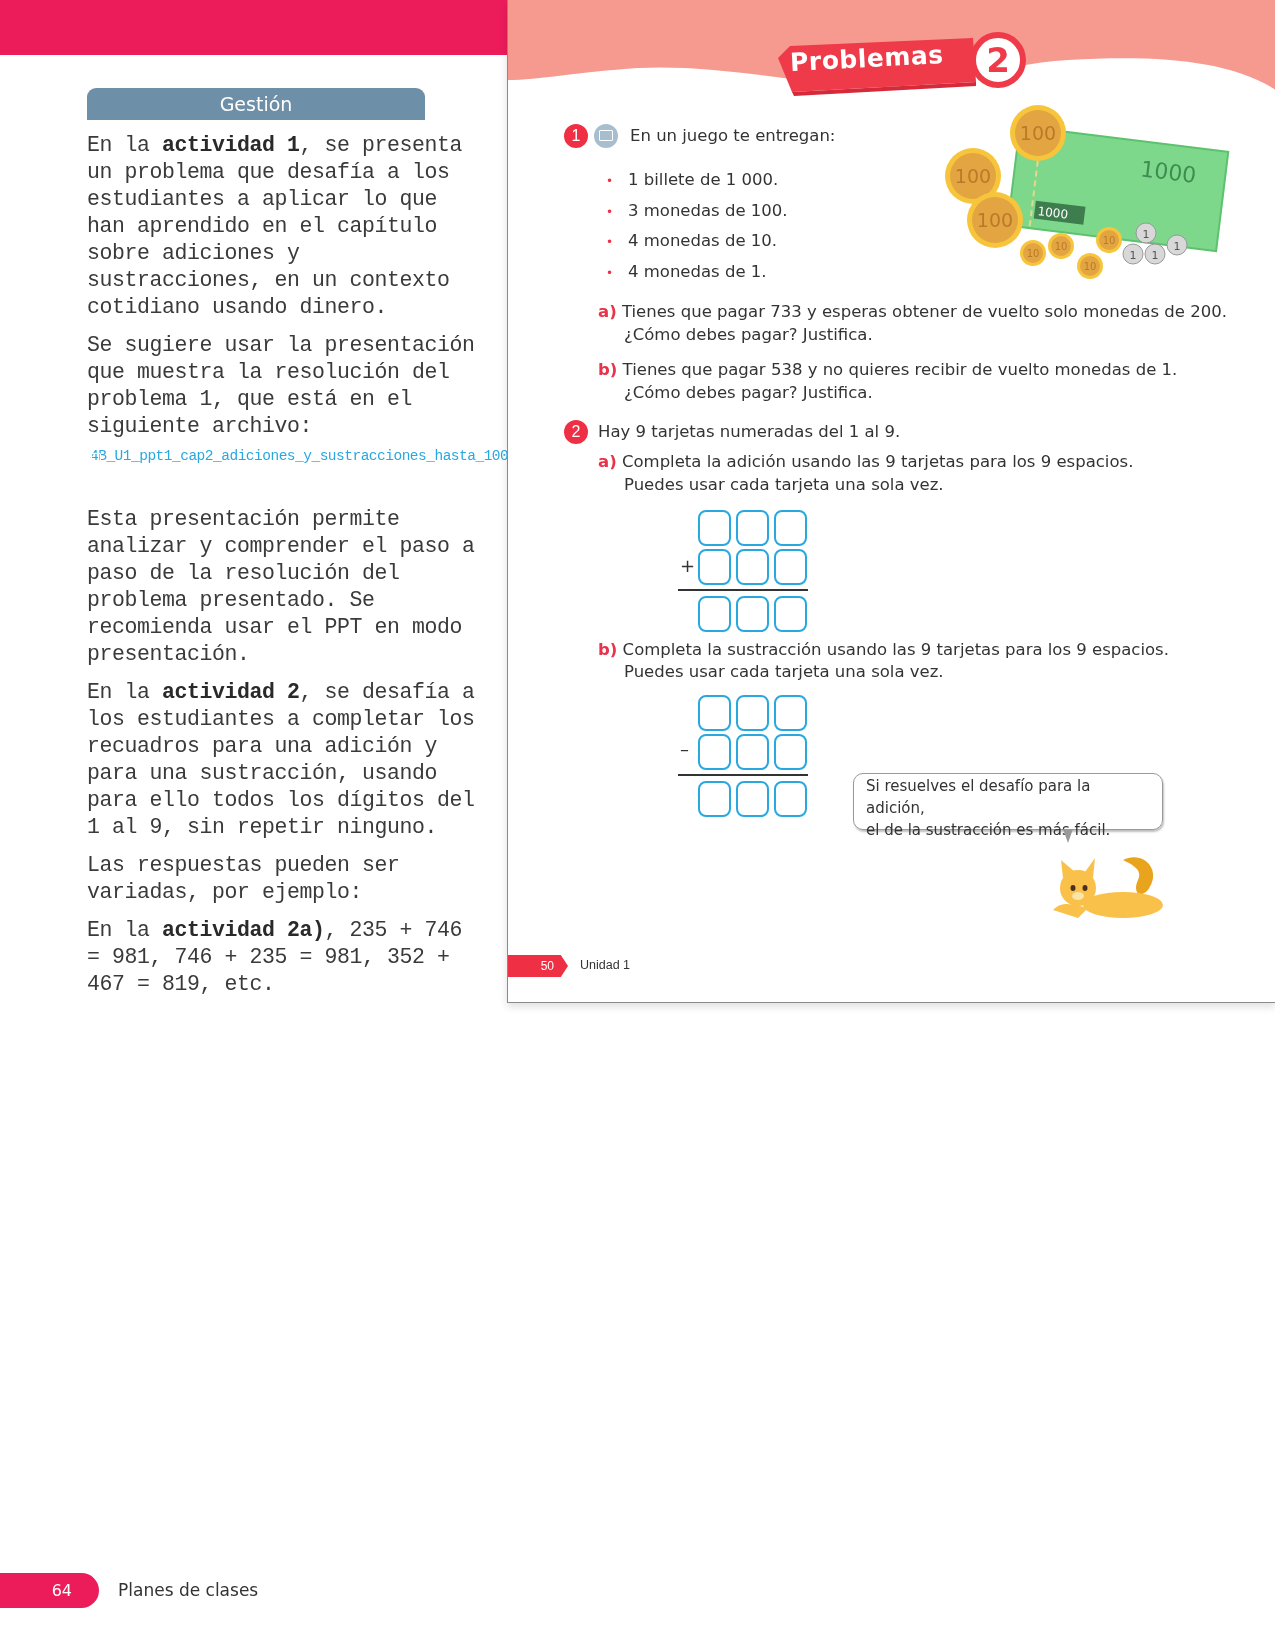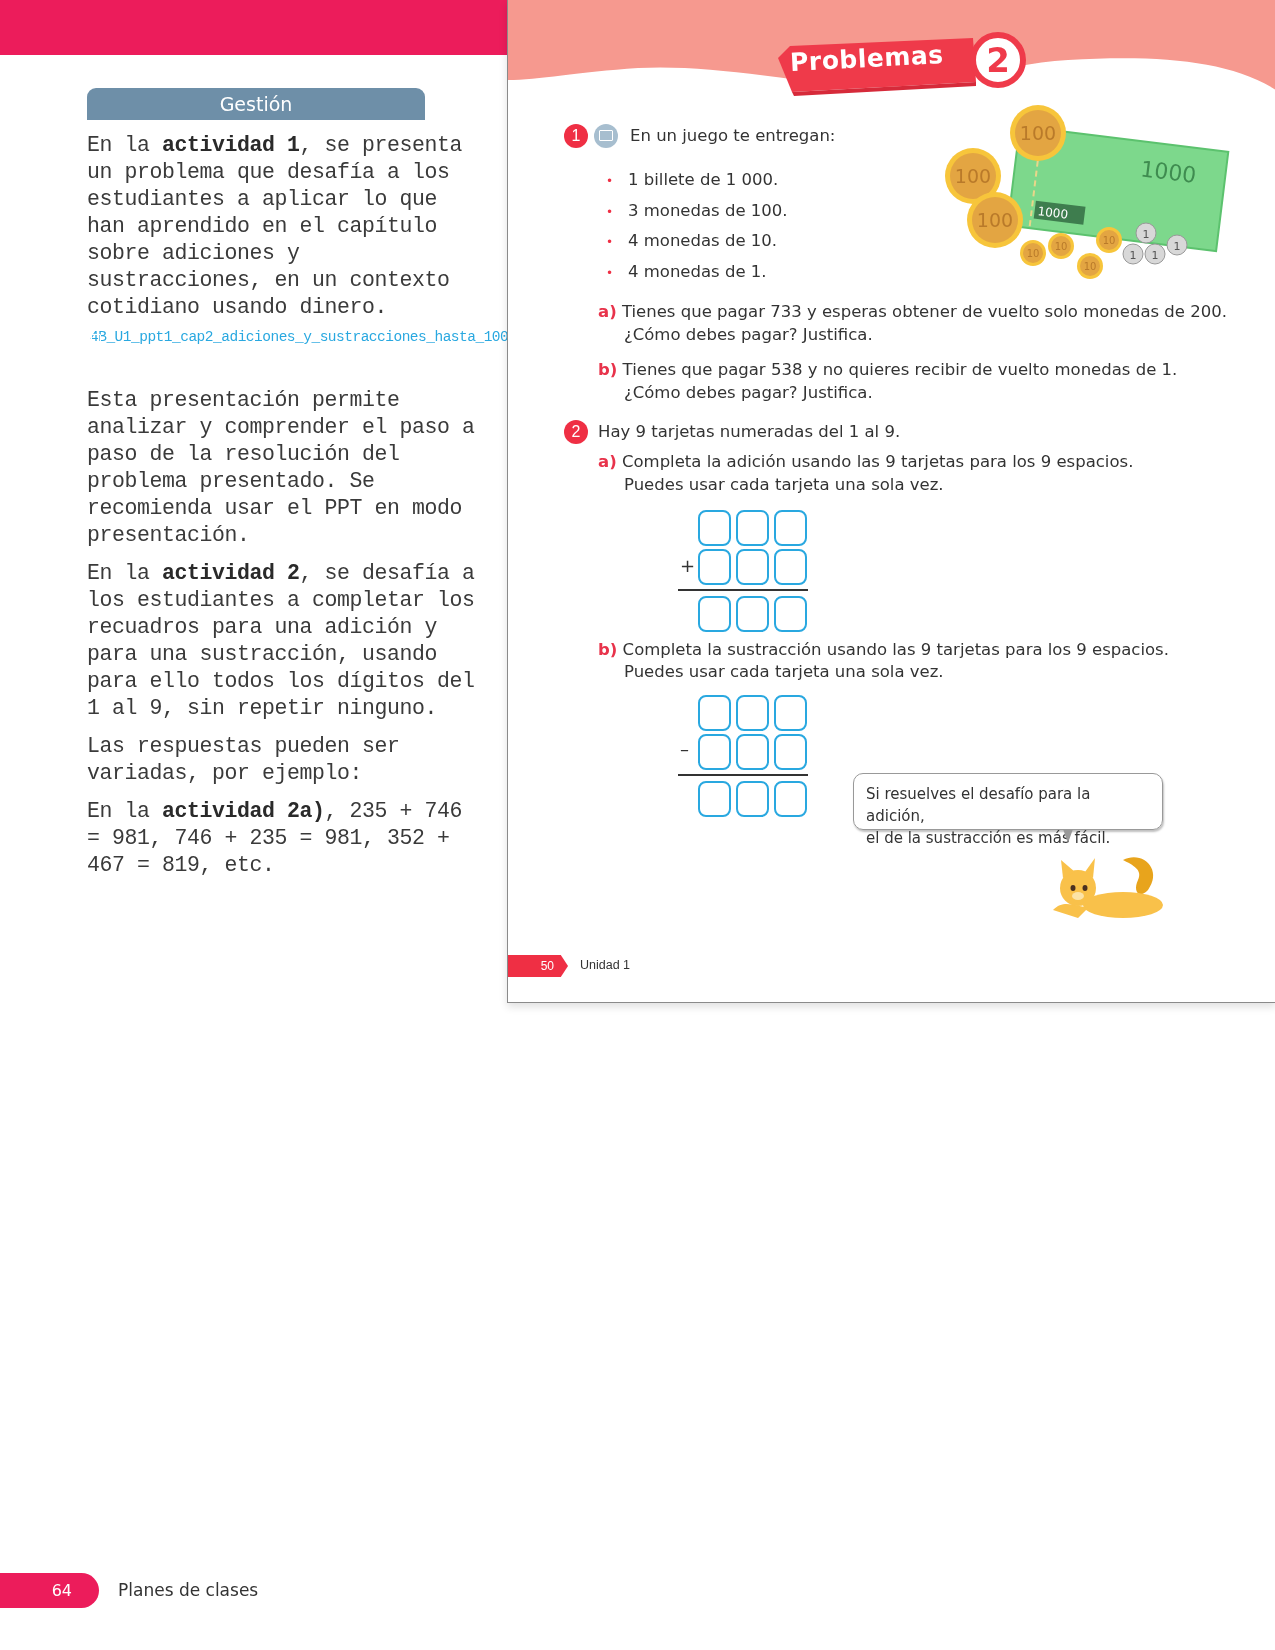--- a/index.html
+++ b/index.html
@@ -22,35 +22,36 @@
   .content { font-family: "DejaVu Sans", sans-serif; color: #333; font-size: 16.5px; }
   .num-badge { position: absolute; width: 24px; height: 24px; border-radius: 50%; background: #EF2F44; color: #fff; font-size: 16px; line-height: 24px; text-align: center; font-family: "Liberation Sans", sans-serif; }
   .book-icon { position: absolute; width: 24px; height: 24px; border-radius: 50%; background: #A7BECF; }
   .book-icon::before { content: ""; position: absolute; left: 5px; top: 6px; width: 14px; height: 11px; border: 1.5px solid #fff; border-radius: 1px; box-sizing: border-box; }
   .txt { position: absolute; white-space: nowrap; }
   .bullet { position: absolute; color: #EF2F44; font-size: 12px; }
   .lbl { color: #E8334B; font-weight: bold; }
   .cell { position: absolute; width: 33px; height: 36px; border: 2px solid #29A8E0; border-radius: 8px; box-sizing: border-box; }
   .op { position: absolute; font-size: 18px; color: #333; }
   .rule { position: absolute; height: 2px; background: #333; }
-  .bubble { position: absolute; left: 345px; top: 773px; width: 310px; height: 57px; border: 1.5px solid #999; border-radius: 10px; box-shadow: 1px 2px 2px rgba(0,0,0,0.25); font-size: 15px; line-height: 22px; padding: 9px 12px; box-sizing: border-box; color: #333; }
+  .bubble { position: absolute; left: 345px; top: 773px; width: 310px; height: 57px; border: 1.5px solid #999; border-radius: 10px; box-shadow: 1px 2px 2px rgba(0,0,0,0.25); font-size: 15px; line-height: 22px; padding: 1px 12px; box-sizing: border-box; color: #333; }
   .bubble-tail { position: absolute; left: 555px; top: 829px; width: 0; height: 0; border-left: 5px solid transparent; border-right: 5px solid transparent; border-top: 14px solid #999; }
   .pagetab { position: absolute; left: 0; top: 955px; width: 60px; height: 22px; background: #EF2F44; clip-path: polygon(0 0, 88% 0, 100% 50%, 88% 100%, 0 100%); color: #fff; font-size: 12px; line-height: 22px; text-align: right; padding-right: 14px; box-sizing: border-box; font-family: "Liberation Sans", sans-serif; }
   .unit { position: absolute; left: 72px; top: 958px; font-size: 12.5px; color: #333; font-family: "Liberation Sans", sans-serif; }
   .footer-tab { position: absolute; left: 0; top: 1573px; width: 99px; height: 35px; background: #EC1C5B; border-radius: 0 18px 18px 0; color: #fff; font-size: 16px; line-height: 35px; text-align: right; padding-right: 27px; box-sizing: border-box; font-family: "DejaVu Sans", sans-serif; }
   .footer-label { position: absolute; left: 118px; top: 1580px; font-size: 17px; color: #333; font-family: "DejaVu Sans", sans-serif; }
 </style>
 </head>
 <body>
 
 <div class="topbar"></div>
 
 <div class="gestion">Gestión</div>
 <div class="left-text">
   <p><span>En la </span><b>actividad 1</b><span>, se presenta un problema que desafía a los estudiantes a aplicar lo que han aprendido en el capítulo sobre adiciones y sustracciones, en un contexto cotidiano usando dinero.</span></p>
+  <p>Se sugiere usar la presentación que muestra la resolución del problema 1, que está en el siguiente archivo:</p>
   <div class="filelink">
       <span class="folder-icon"></span>
       <span>4B_U1_ppt1_cap2_adiciones_y_sustracciones_hasta_1000</span>
     </div>
   <p>Esta presentación permite analizar y comprender el paso a paso de la resolución del problema presentado. Se recomienda usar el PPT en modo presentación.</p>
   <p><span>En la </span><b>actividad 2</b><span>, se desafía a los estudiantes a completar los recuadros para una adición y para una sustracción, usando para ello todos los dígitos del 1 al 9, sin repetir ninguno.</span></p>
   <p>Las respuestas pueden ser variadas, por ejemplo:</p>
   <p><span>En la </span><b>actividad 2a)</b><span>, 235 + 746 = 981, 746 + 235 = 981, 352 + 467 = 819, etc.</span></p>
 </div>
 

